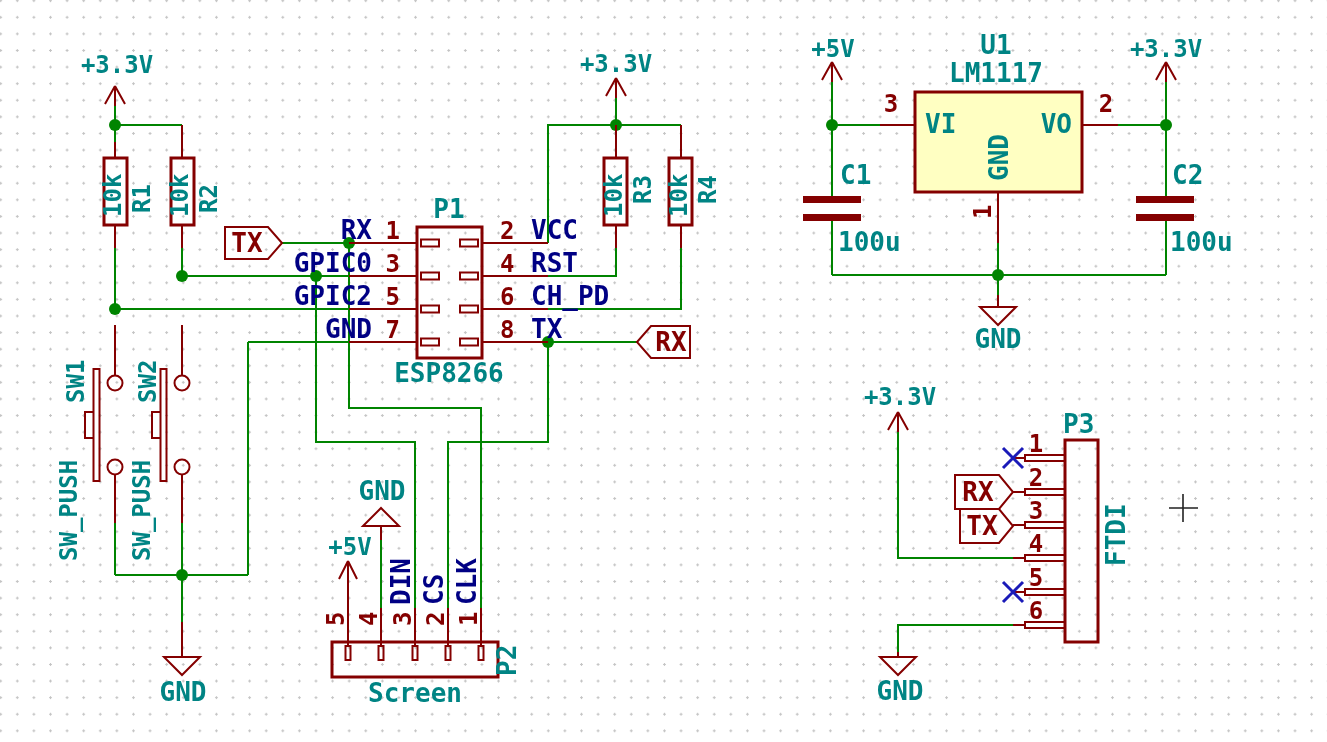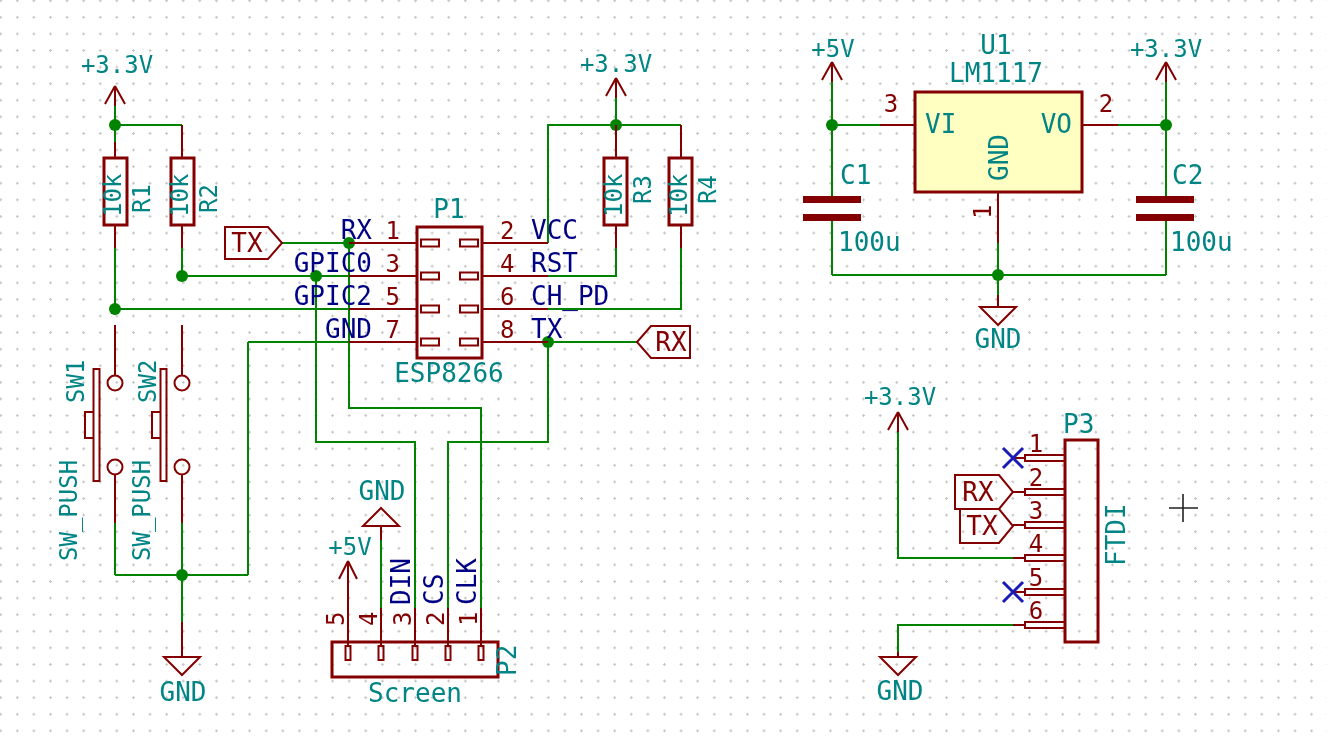--- a/index.html
+++ b/index.html
@@ -1,19 +1,19 @@
 <!DOCTYPE html>
 <html><head>
 <meta charset="utf-8">
 <style>
   html,body{margin:0;padding:0;background:#fff;}
   .canvas{
     position:relative;width:1327px;height:742px;overflow:hidden;background:#fff;
     background-image:radial-gradient(circle,#c4c4c4 1.1px,transparent 1.4px);
-    background-size:16.6px 16.6px;background-position:9px 9px;
+    background-size:16.6px 16.6px;background-position:9px 9px;font-weight:bold;
   }
   svg{position:absolute;left:0;top:0;}
   text{font-family:"DejaVu Sans Mono","Liberation Mono",monospace;}
   .tl{fill:#008484}          
   .bl{fill:#000084}          
   .rd{fill:#840000}.f24{font-size:24px}.f26{font-size:26px}
   .w{stroke:#008400;stroke-width:2;fill:none}          
   .p{stroke:#840000;stroke-width:2;fill:none}          
   .o3{stroke:#840000;stroke-width:3;fill:none}         
   .body{stroke:#840000;stroke-width:3;fill:#ffffc2}    

